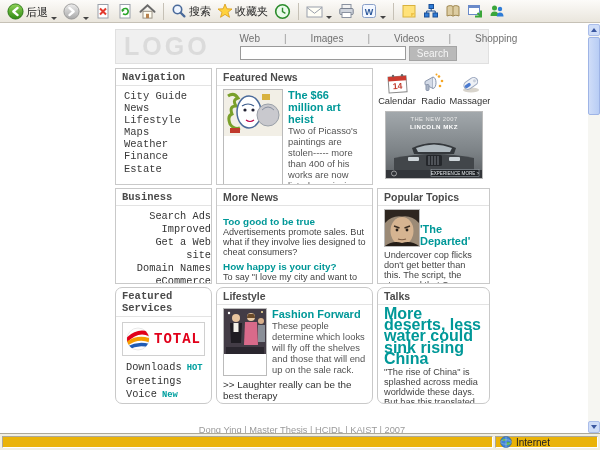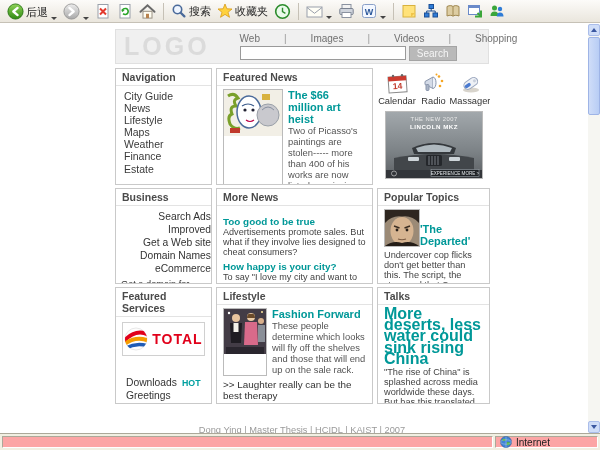--- a/index.html
+++ b/index.html
@@ -33,23 +33,23 @@
   .hright { margin-left:22px; display:flex; flex-direction:column; gap:2px; }
   .weblinks { display:flex; gap:24px; justify-content:center; font-size:10px; color:#707070; }
   .wlink { cursor:pointer; }
   .wsep { color:#9a9a9a; }
   .searchrow { display:flex; gap:3px; align-items:center; }
   .searchbox { width:166px; height:14px; border:1px solid #9a9a9a; font-size:10px; padding:0 2px; background:#fff; }
   .searchbtn { width:48px; height:15px; background:#b9b9b9; border:1px solid #a4a4a4; color:#f5f5f5; font-size:10px; text-align:center; line-height:13px; cursor:pointer; }
 
   .grid { position:absolute; top:39px; left:0; display:flex; gap:4px; }
   .col { display:flex; flex-direction:column; gap:3px; }
-  .col1 { width:97px; } .col2 { width:157px; } .col3 { width:113px; }
+  .col1 { width:97px;font-family:Liberation Mono, monospace; } .col2 { width:157px; } .col3 { width:113px; }
   .box { background:#fff; border:1px solid #c9c9c9; overflow:hidden; }
-  .h1 { height:117px; } .h2 { height:96px; } .h3 { height:117px; }
+  .h1 { height:117px; } .h2 { height:96px; } .h3 { height:117px;border-radius:7px; }
   .box-title { font-size:10.5px; font-weight:bold; color:#4a4a4a; padding:2px 6px; border-bottom:1px solid #e3e3e3; }
   .sec-body { padding:3px 6px; }
   .headline { font-size:11px; font-weight:bold; color:#009898; cursor:pointer; }
 
   
   .navcols { display:flex; padding:4px 8px; gap:13px; }
   .navcols ul { list-style:none; }
   .navcols li { font-size:10.5px; line-height:12.1px; color:#3a3a3a; cursor:pointer; }
 
   
@@ -66,21 +66,21 @@
   .mn-head { font-size:9.9px; font-weight:bold; color:#009898; cursor:pointer; }
   .mn-text { font-size:9.1px; line-height:10.2px; color:#444; }
 
   
   .bizlinks { list-style:none; padding:4px 0 0 12px; }
   .bizlinks li { font-size:10.3px; line-height:13px; color:#333; cursor:pointer;text-align:right; }
   .bizpromo, .bizlabel { font-size:9.2px; color:#333; padding:1px 5px 0; }
   .bizpromo { margin-top:3px; }
 
   
-  .totalbox { margin:5px 6px 19px; height:34px; border:1px solid #d0d0d0; display:flex; align-items:center; justify-content:center; gap:4px; cursor:pointer; }
+  .totalbox { margin:5px 6px 3px; height:34px; border:1px solid #d0d0d0; display:flex; align-items:center; justify-content:center; gap:4px; cursor:pointer; }
   .totaltext { font-size:14px; font-weight:bold; color:#e1001a; letter-spacing:1px; }
   .svclinks { list-style:none; padding:2px 0 0 10px; }
   .svclinks li { font-size:10.3px; line-height:12.6px; color:#333; cursor:pointer; }
   .badge { font-size:8.8px; font-weight:bold; color:#00a0a0; margin-left:5px; }
 
   
   .shortcuts { height:117px; overflow:hidden; }
   .icons-row { display:flex; justify-content:space-between; padding:4px 2px 0; }
   .shortcut { display:flex; flex-direction:column; align-items:center; gap:1px; width:36px; cursor:pointer; }
   .shortcut-label { font-size:9.3px; color:#333; }
@@ -94,21 +94,21 @@
   .tk-head { font-size:16px; line-height:11.2px; font-weight:bold; color:#009898; cursor:pointer; }
   .tk-text { font-size:9.2px; line-height:10.1px; color:#444; margin-top:3px; }
   .tk-items { margin-top:3px; }
   .tk-item { font-size:9.3px; line-height:10.6px; color:#333; cursor:pointer; }
 
   .footer { position:absolute; top:396px; width:100%; text-align:center; font-size:9.3px; color:#9a9a9a; }
 
   
   .statusbar { position:absolute; left:0; right:0; bottom:0; height:17px; background:#f1efe2; border-top:1px solid #aca899;
     display:flex; align-items:stretch; gap:2px; padding:2px 2px 2px 2px; }
-  .sb-panel { border:1px solid; border-color:#aca899 #fff #fff #aca899; background:#fca5a5; }
+  .sb-panel { border:1px solid; border-color:#aca899 #fff #fff #aca899; background:#eab308; }
   .sb-main { flex:1; }
   .sb-zone { width:103px; display:flex; align-items:center; gap:4px; padding:0 4px; font-size:10px; color:#222; }
 </style>
 </head>
 <body>
 
 <div class="toolbar">
   <div class="tbtn">
     <span class="icn">
         <svg width="17" height="17" viewBox="0 0 17 17">

